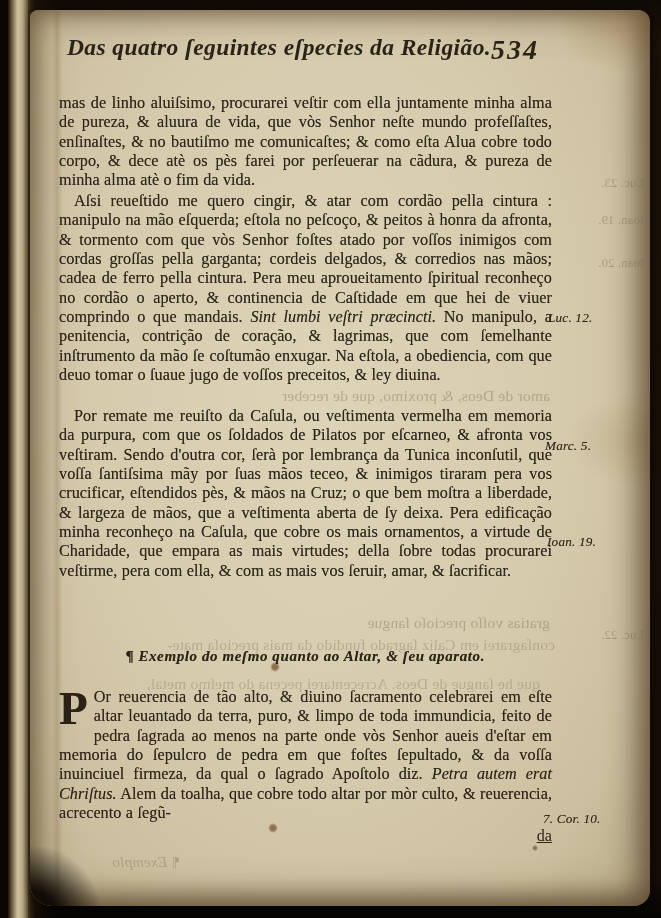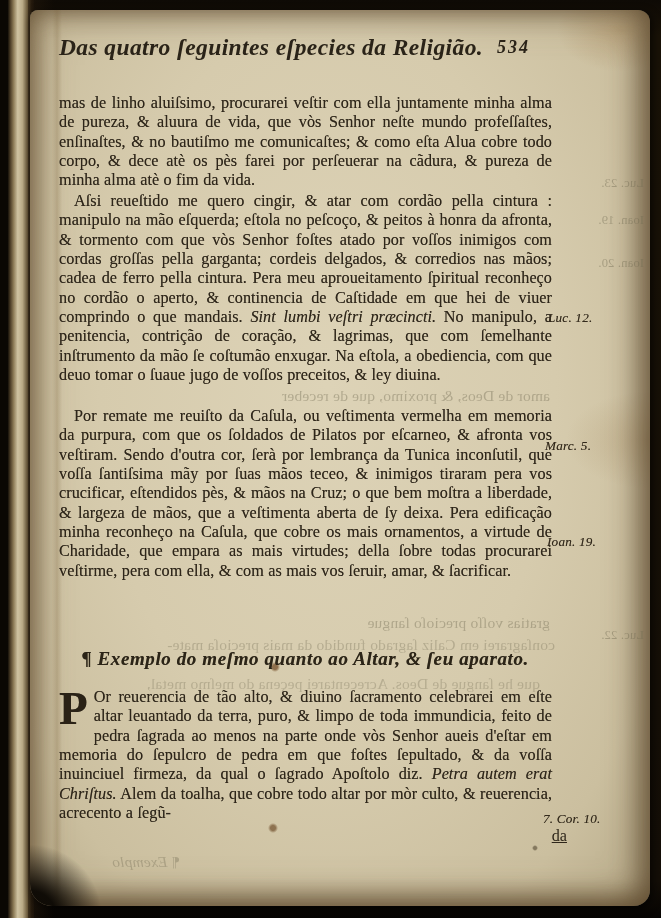--- a/index.html
+++ b/index.html
@@ -39,46 +39,46 @@
       inset 0 -12px 22px rgba(80,60,32,.4),
       2px 3px 10px rgba(0,0,0,.7);
   }
   .corner-dark{
     position:absolute;left:0;bottom:0;width:120px;height:70px;
     background:radial-gradient(circle at 0% 115%, rgba(10,7,3,.95) 0 26px, rgba(10,7,3,0) 72px);
     border-bottom-left-radius:22px;
   }
   .content{position:absolute;left:0;top:0;width:620px;height:896px;color:#2e261a;}
   .running-head{
-    position:absolute;left:29px;top:24px;width:520px;
-    display:flex;align-items:center;gap:14px;
+    position:absolute;left:37px;top:24px;width:520px;
+    display:flex;align-items:flex-start;
     font-style:italic;font-size:23.5px;letter-spacing:.4px;font-weight:600;
     color:#2a2318;
   }
-  .running-head .pageno{font-size:18px;letter-spacing:2px;}
+  .running-head .pageno{font-size:28px;letter-spacing:2px;}
   .para{
     position:absolute;left:29px;width:493px;
     font-size:16.2px;line-height:19.35px;text-align:justify;
     letter-spacing:.05px;word-spacing:.3px;
     text-shadow:0 0 .5px rgba(46,38,26,.55);
   }
   .indent{text-indent:15px;}
   .lat{font-style:italic;}
   .section-heading{
     position:absolute;left:29px;top:638px;width:493px;
-    font-style:italic;font-size:19px;text-align:center;letter-spacing:.6px;
+    font-style:italic;font-size:15px;text-align:center;letter-spacing:.6px;
     font-weight:600;color:#2b2417;
     text-shadow:0 0 .5px rgba(43,36,23,.5);
   }
   .dropcap{
     float:left;font-size:47px;line-height:37px;padding:2px 6px 0 0;
     font-weight:600;color:#2a2216;
   }
   .catchword{
-    position:absolute;left:44px;top:817px;width:493px;text-align:right;
+    position:absolute;left:29px;top:817px;width:493px;text-align:right;
     font-size:16.2px;padding-right:22px;text-decoration:underline;
   }
   .margin-note{
     position:absolute;width:102px;font-style:italic;font-size:13.2px;
     color:#332a1c;letter-spacing:.2px;text-shadow:0 0 .4px rgba(51,42,28,.5);
   }
   .mn-0{left:518px;top:300px;}
   .mn-1{left:515px;top:428px;}
   .mn-2{left:517px;top:524px;}
   .mn-3{left:513px;top:801px;}

